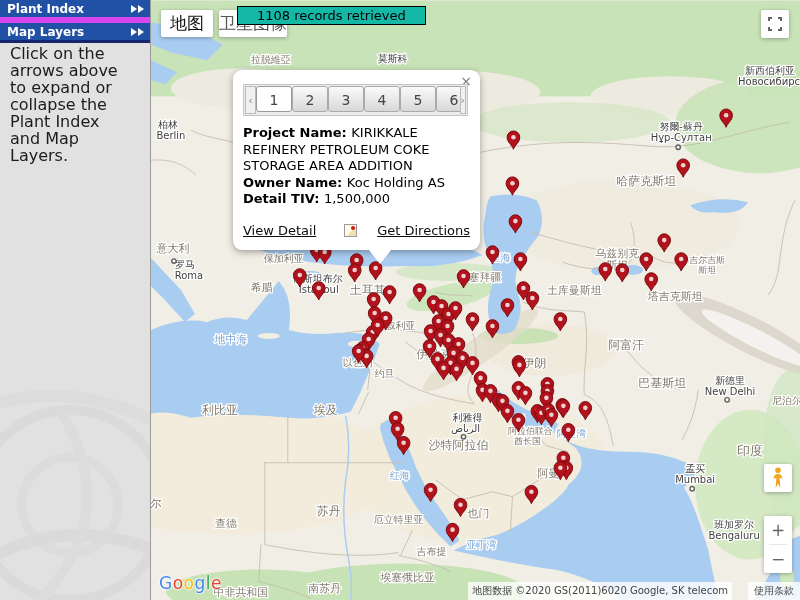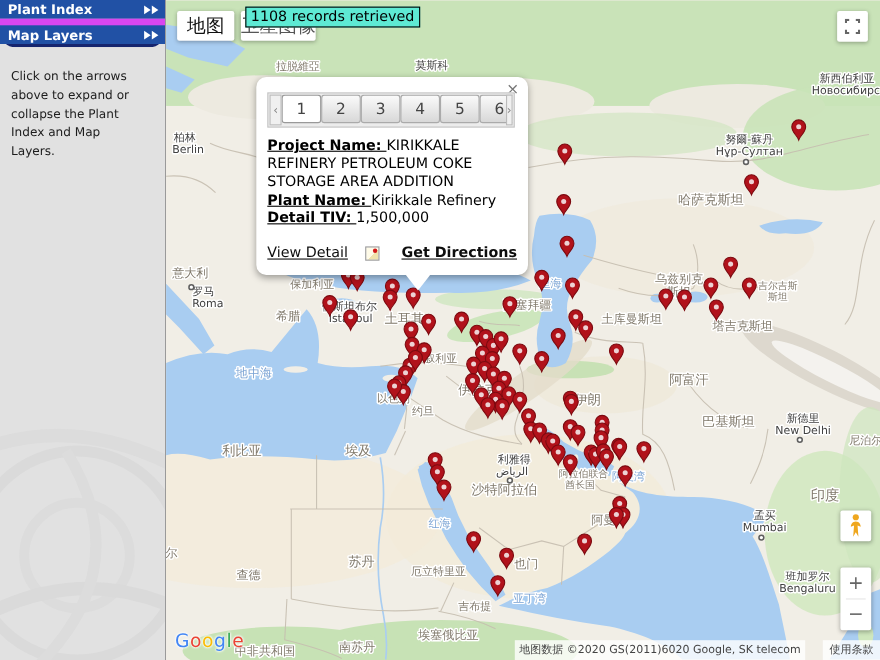--- a/index.html
+++ b/index.html
@@ -1,69 +1,69 @@
 <!DOCTYPE html>
 <html><head>
 <meta charset="utf-8">
 <style>
   html,body{margin:0;padding:0;background:#888;}
   .stage{position:relative;width:800px;height:600px;overflow:hidden;background:#E1E1E1;
          font-family:"DejaVu Sans","Liberation Sans",sans-serif;}
   
   .sidebar{position:absolute;left:0;top:0;width:150px;height:600px;background:#E1E1E1;
            border-right:1px solid #9a9a9a;overflow:hidden;}
-  .sb-headers{border-bottom:3px solid #16256e;border-radius:14px;}
+  .sb-headers{border-bottom:3px solid #16256e;}
   .sb-bar{height:17px;background:#2151A5;color:#fff;font-size:12px;font-weight:bold;
           display:flex;align-items:center;padding:0 6px 0 7px;cursor:pointer;}
   .sb-bar + .sb-bar{border-top:6px solid #d946ef;}
   .sb-bar span.lbl{flex:1;}
   .dbl-arrow{display:inline-flex;align-items:center;}
   .dbl-arrow i{width:0;height:0;border-left:6px solid #fff;border-top:4px solid transparent;
                border-bottom:4px solid transparent;margin-left:1px;display:inline-block;}
-  .sb-note{margin:18px 8px 0 10px;width:120px;font-size:11px;line-height:17px;color:#1c1c1c;}
+  .sb-note{margin:2px 8px 0 10px;width:120px;font-size:16px;line-height:17px;color:#1c1c1c;}
   .watermark{position:absolute;left:0;bottom:0;pointer-events:none;}
   
   .map{position:absolute;left:151px;top:0;width:649px;height:600px;overflow:hidden;background:#F1EEE6;}
   .map svg.base{position:absolute;left:0;top:0;}
   .lbl{paint-order:stroke;stroke:#ffffff;stroke-width:2.6px;stroke-linejoin:round;
        font-family:"DejaVu Sans",sans-serif;}
   .lbl.country{fill:#80796b;}
   .lbl.city{fill:#414141;}
   .lbl.water{fill:#7aa3d4;}
   
   .mtbtn{position:absolute;top:10px;height:27px;background:#fff;box-shadow:0 1px 4px rgba(0,0,0,.3);
          font-size:17px;display:flex;align-items:center;justify-content:center;cursor:pointer;border-radius:2px;}
   .mt-map{left:10px;width:52px;color:#111;font-weight:500;}
   .mt-sat{left:68px;width:68px;color:#565656;}
   
-  .records-tip{position:absolute;left:72px;top:6px;background:#5eead4;border:1px solid #000;
-               font-size:13px;color:#000;padding:1px 4px;white-space:nowrap;z-index:30;}
+  .records-tip{position:absolute;left:86px;top:6px;background:#14b8a6;border:1px solid #000;
+               font-size:13px;color:#000;padding:1px 19px;white-space:nowrap;z-index:30;}
   
   .fullscreen{position:absolute;top:10px;right:11px;width:28px;height:28px;background:#fff;
               box-shadow:0 1px 4px rgba(0,0,0,.3);display:flex;align-items:center;justify-content:center;
               cursor:pointer;border-radius:2px;}
   
   .popup{position:absolute;left:82px;top:70px;width:247px;background:#fff;border-radius:9px;
          box-shadow:0 2px 7px rgba(0,0,0,.35);padding:14px 10px 12px 10px;z-index:20;box-sizing:border-box;}
   .popup .close{position:absolute;top:4px;right:8px;color:#767676;font-size:14px;cursor:pointer;line-height:14px;}
   .pager{position:relative;display:flex;background:#ececec;border:1px solid #c5c5c5;padding:1px;height:28px;
          overflow:hidden;margin-right:2px;}
   .pgarrow{flex:0 0 11px;background:#f0f0f0;border:1px solid #bbb;color:#888;font-size:11px;
            display:flex;align-items:center;justify-content:center;cursor:pointer;box-sizing:border-box;}
   .pgarrow.next{position:absolute;right:1px;top:1px;bottom:1px;z-index:2;}
   .pgpages{display:flex;flex:1;overflow:hidden;}
   .pgbtn{flex:0 0 36px;height:26px;line-height:26px;text-align:center;font-size:14px;color:#444;
          background:linear-gradient(#fafafa,#d8d8d8);border:1px solid #aaa;border-radius:3px;
          box-sizing:border-box;margin-right:0;cursor:pointer;}
   .pgbtn.active{background:#fff;border-color:#999;}
   .fields{margin-top:9px;font-size:13px;line-height:16.5px;color:#000;}
-  .fields b{font-weight:bold;text-decoration:underline;}
+  .fields b{font-weight:bold;}
   .linkrow{display:flex;justify-content:space-between;align-items:flex-start;margin-top:15px;}
   .plink{color:#0d0d0d;text-decoration:underline;font-size:13px;cursor:pointer;}
-  .dirwrap{display:inline-flex;align-items:center;gap:20px;font-weight:bold;}
+  .dirwrap{display:inline-flex;align-items:center;gap:20px;}
   .diricon{width:13px;height:13px;background:linear-gradient(135deg,#fffbe8 55%,#efe3ad 55%);
            border:1px solid #9a9a9a;position:relative;display:inline-block;box-sizing:border-box;}
   .diricon:after{content:"";position:absolute;right:1px;top:1px;width:4px;height:4px;border-radius:50%;background:#d21919;}
   .tail{position:absolute;left:136px;top:100%;width:0;height:0;border-left:11px solid transparent;
         border-right:11px solid transparent;border-top:14px solid #fff;}
   
   .pegman{position:absolute;right:8px;top:464px;width:28px;height:28px;background:#fff;border-radius:2px;
           box-shadow:0 1px 4px rgba(0,0,0,.3);display:flex;align-items:center;justify-content:center;cursor:grab;}
   .zoomctl{position:absolute;right:8px;top:516px;width:28px;height:57px;background:#fff;border-radius:2px;
            box-shadow:0 1px 4px rgba(0,0,0,.3);display:flex;flex-direction:column;}
@@ -663,21 +663,21 @@
             <div class="pgbtn">2</div>
             <div class="pgbtn">3</div>
             <div class="pgbtn">4</div>
             <div class="pgbtn">5</div>
             <div class="pgbtn">6</div>
           </div>
         <div class="pgarrow next">›</div>
       </div>
       <div class="fields">
           <div><b>Project Name: </b>KIRIKKALE REFINERY PETROLEUM COKE STORAGE AREA ADDITION</div>
-          <div><b>Plant Name: </b>Kirikkale Refinery</div>
+          <div><b>Owner Name: </b>Koc Holding AS</div>
           <div><b>Detail TIV: </b>1,500,000</div>
         </div>
       <div class="linkrow">
         <a class="plink">View Detail</a>
         <span class="dirwrap">
           <span class="diricon"></span>
           <a class="plink">Get Directions</a>
         </span>
       </div>
       <div class="tail"></div>

